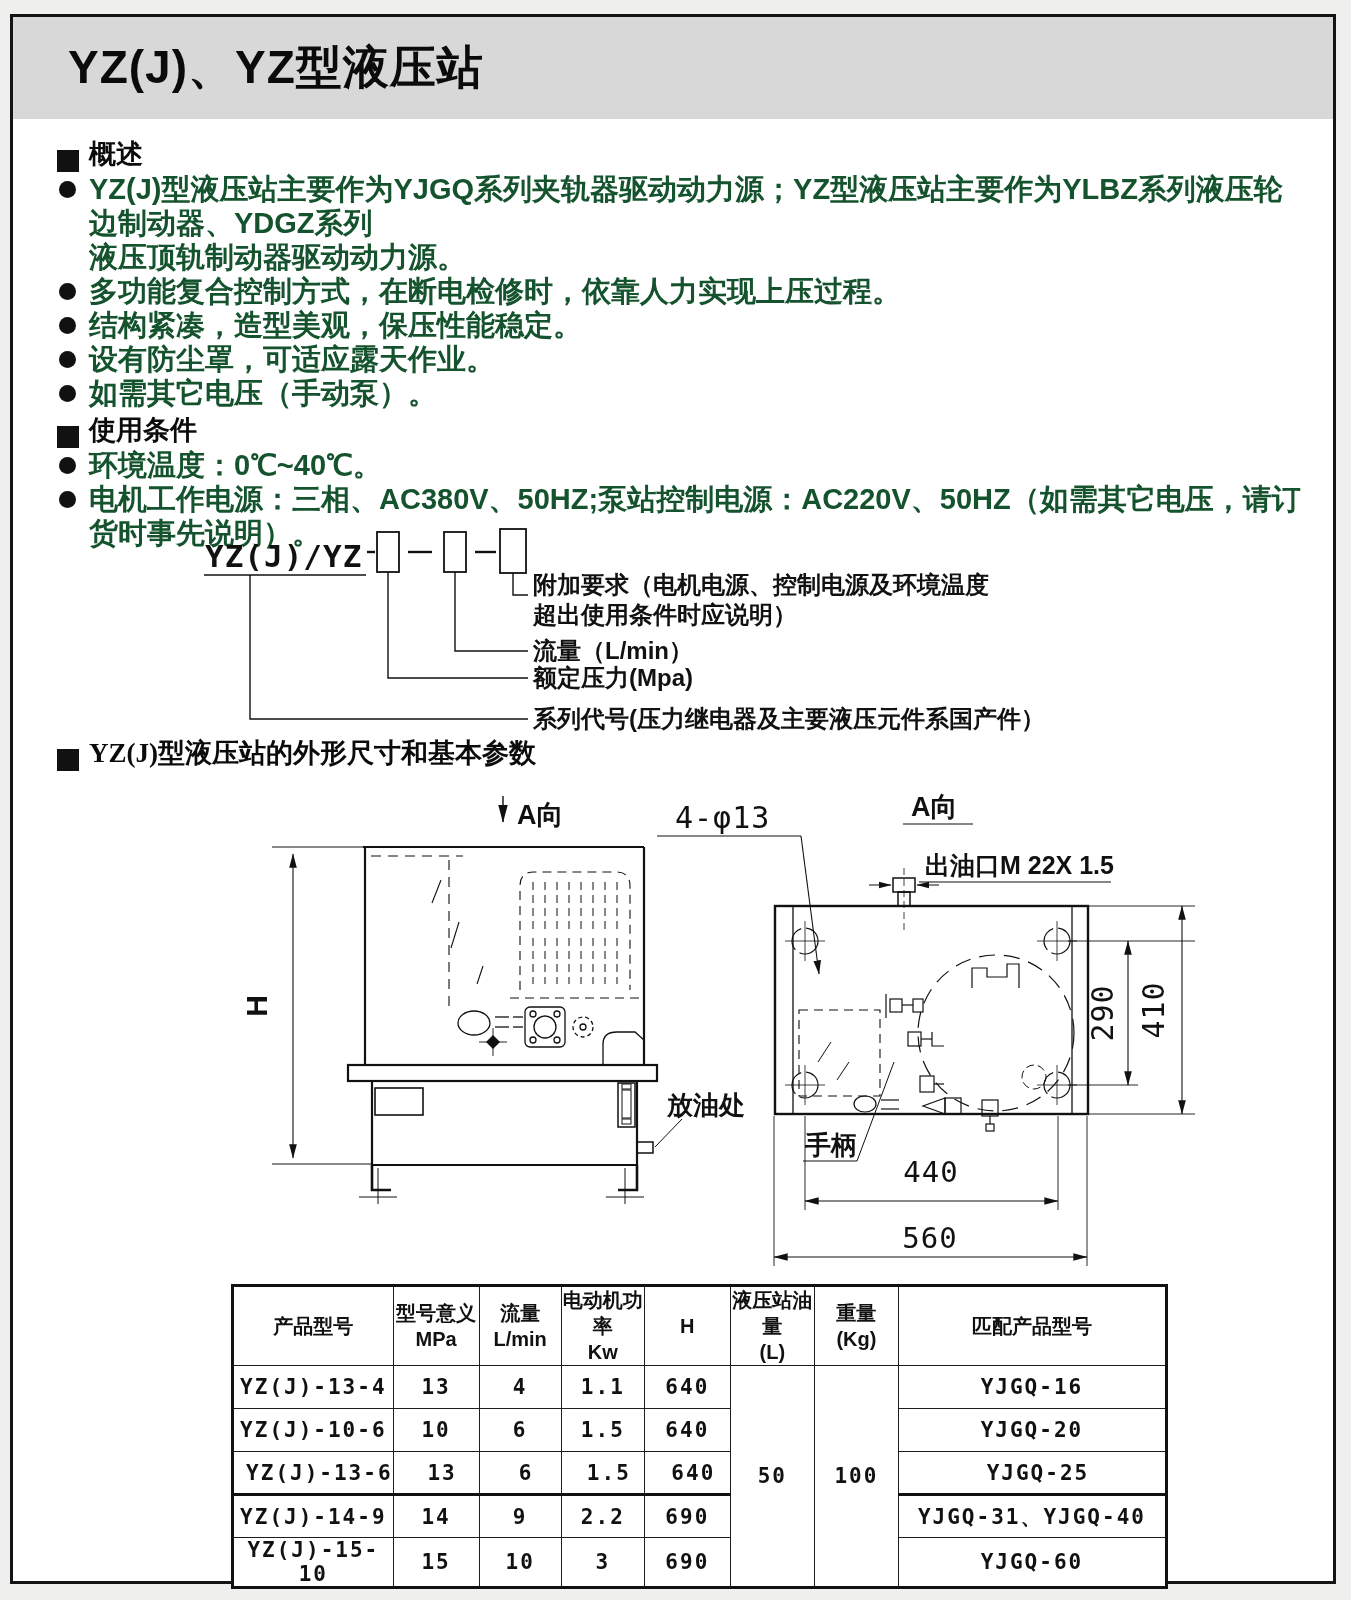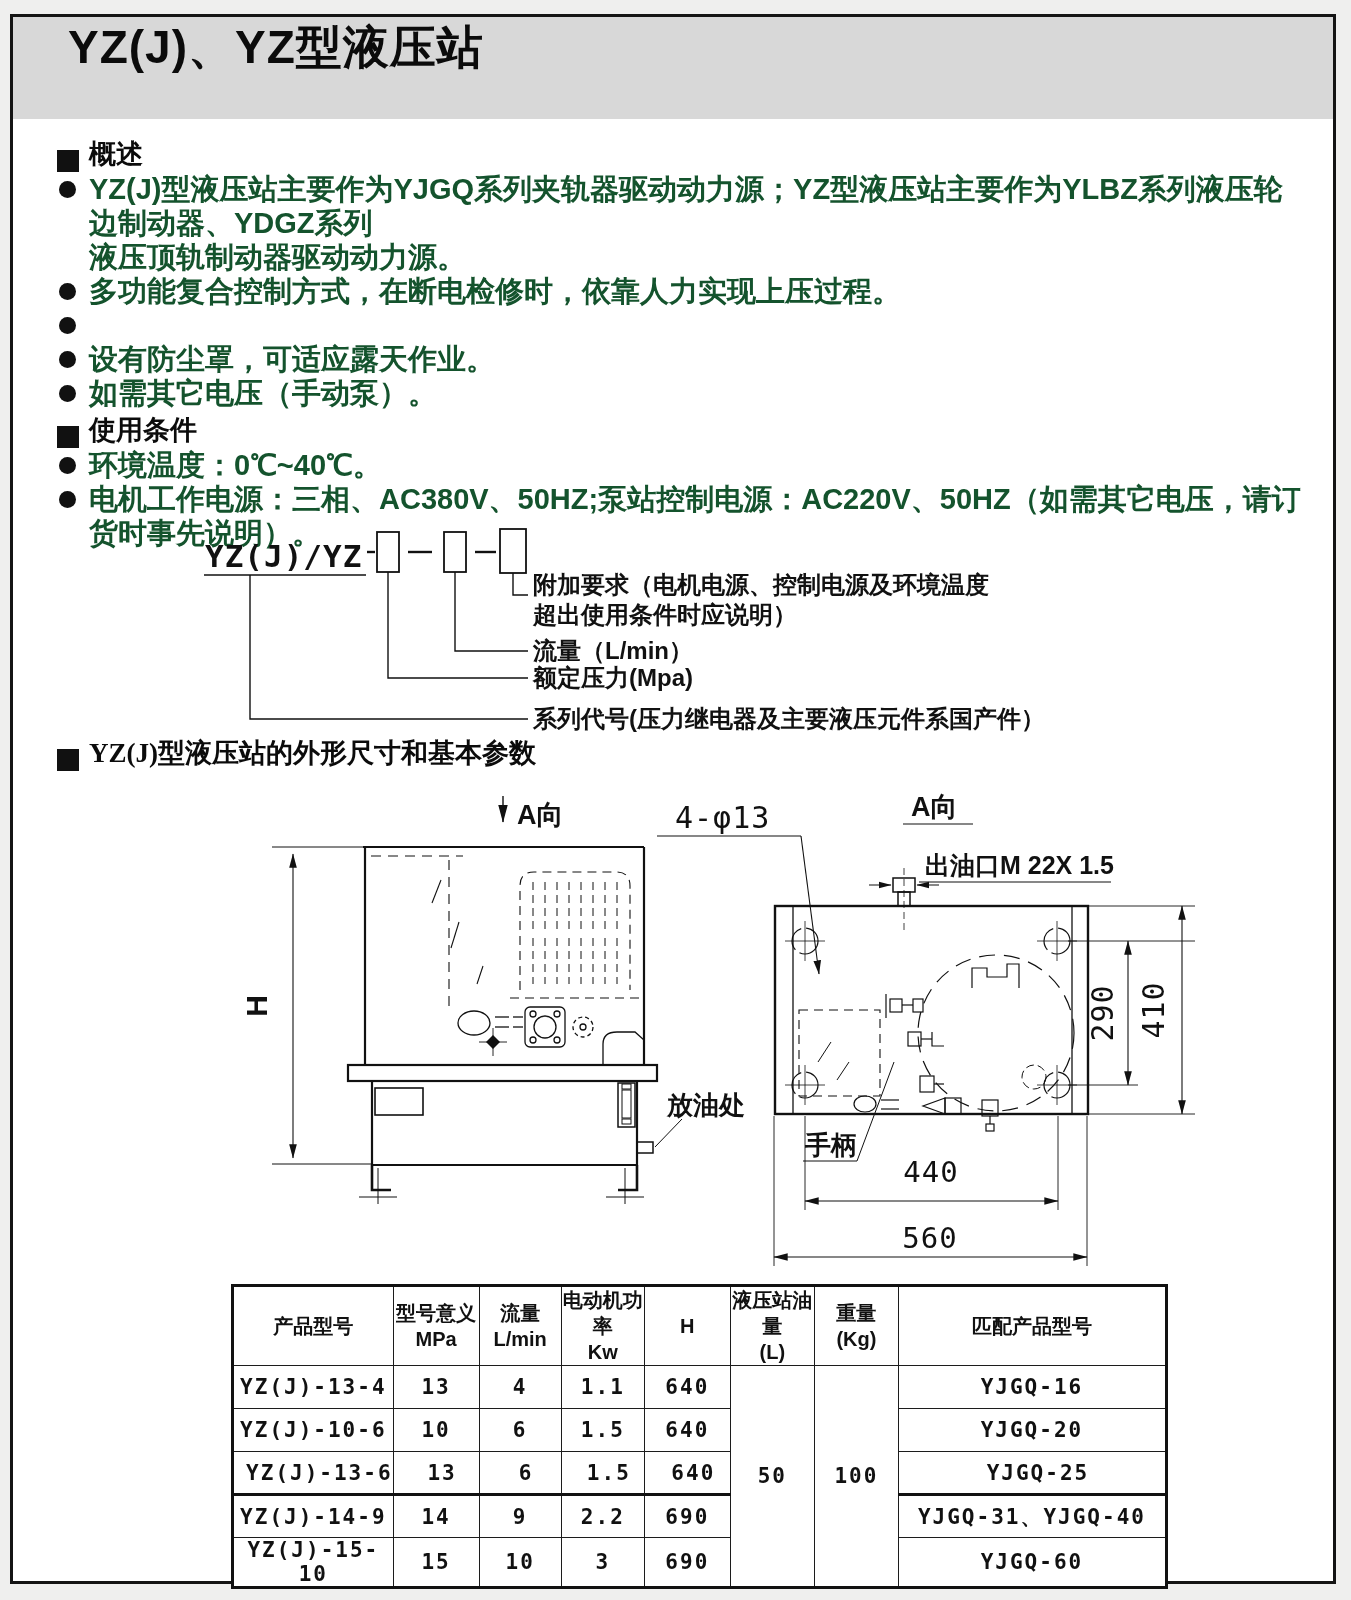--- a/index.html
+++ b/index.html
@@ -7,21 +7,21 @@
   .page {
     position:relative; width:1351px; height:1600px; background:#efefee;
     font-family:"Liberation Sans", sans-serif; color:#111; overflow:hidden;
   }
   .frame {
     position:absolute; left:10px; top:14px; width:1326px; height:1570px;
     border:3px solid #141414; background:#ffffff;
   }
   .titlebar {
     position:absolute; left:0; top:0; width:100%; height:102px;
-    background:#d8d8d8; display:flex; align-items:flex-start;
+    background:#d8d8d8; display:flex; align-items:center;
   }
   .titlebar .title {
     margin-left:55px; font-size:46px; font-weight:bold; letter-spacing:1px; color:#0b0b0b;
   }
   .body-text { position:absolute; left:44px; top:117px; width:1248px; }
   .h2 { display:flex; align-items:flex-end; height:38px; }
   .h2 .sq { width:22px; height:22px; background:#111; margin-right:10px; flex:0 0 auto; }
   .h2 .ht { font-size:27px; font-weight:bold; color:#0b0b0b; }
   .bline { position:relative; padding-left:32px; min-height:34px; line-height:34px;
            font-size:29px; font-weight:600; color:#14532d; }
@@ -57,21 +57,21 @@
     </div>
 
     <div class="body-text">
       <div class="h2">
         <span class="sq"></span>
         <span class="ht">概述</span>
       </div>
       <div class="bline"><span class="dot"></span><span>YZ(J)型液压站主要作为YJGQ系列夹轨器驱动动力源；YZ型液压站主要作为YLBZ系列液压轮边制动器、YDGZ系列</span></div>
       <div class="bline"><span>液压顶轨制动器驱动动力源。</span></div>
       <div class="bline"><span class="dot"></span><span>多功能复合控制方式，在断电检修时，依靠人力实现上压过程。</span></div>
-      <div class="bline"><span class="dot"></span></div>
+      <div class="bline"><span class="dot"></span><span>结构紧凑，造型美观，保压性能稳定。</span></div>
       <div class="bline"><span class="dot"></span><span>设有防尘罩，可适应露天作业。</span></div>
       <div class="bline"><span class="dot"></span><span>如需其它电压（手动泵）。</span></div>
 
       <div class="h2">
         <span class="sq"></span>
         <span class="ht">使用条件</span>
       </div>
       <div class="bline"><span class="dot"></span><span>环境温度：0℃~40℃。</span></div>
       <div class="bline"><span class="dot"></span><span>电机工作电源：三相、AC380V、50HZ;泵站控制电源：AC220V、50HZ（如需其它电压，请订货时事先说明）。</span></div>
 

